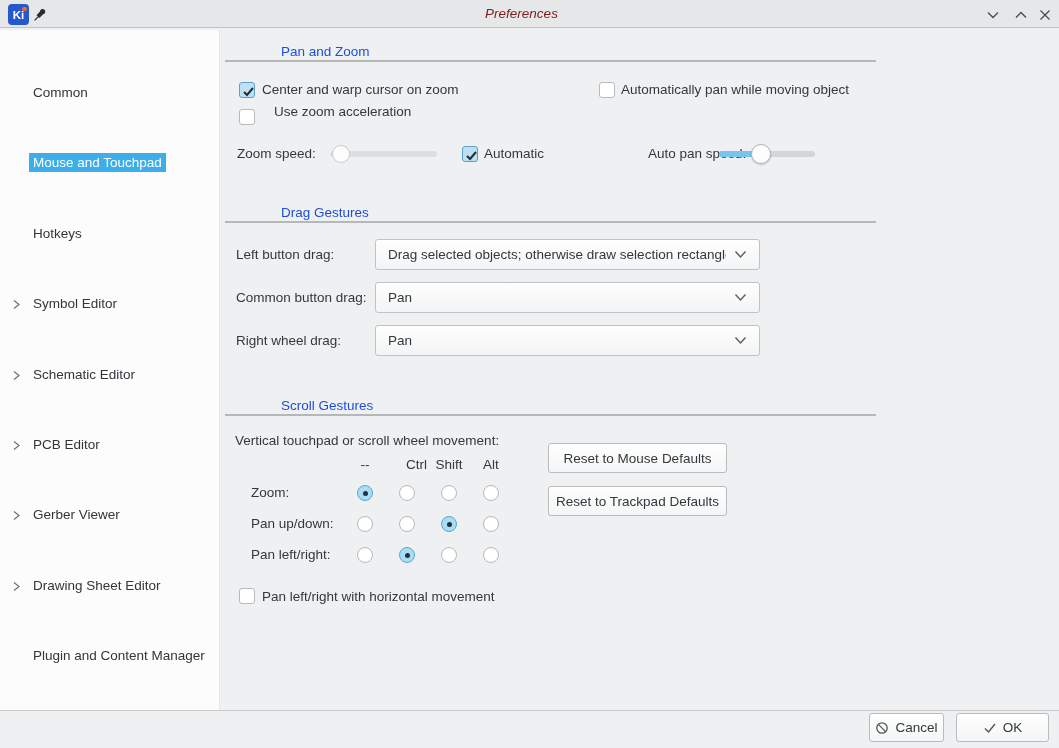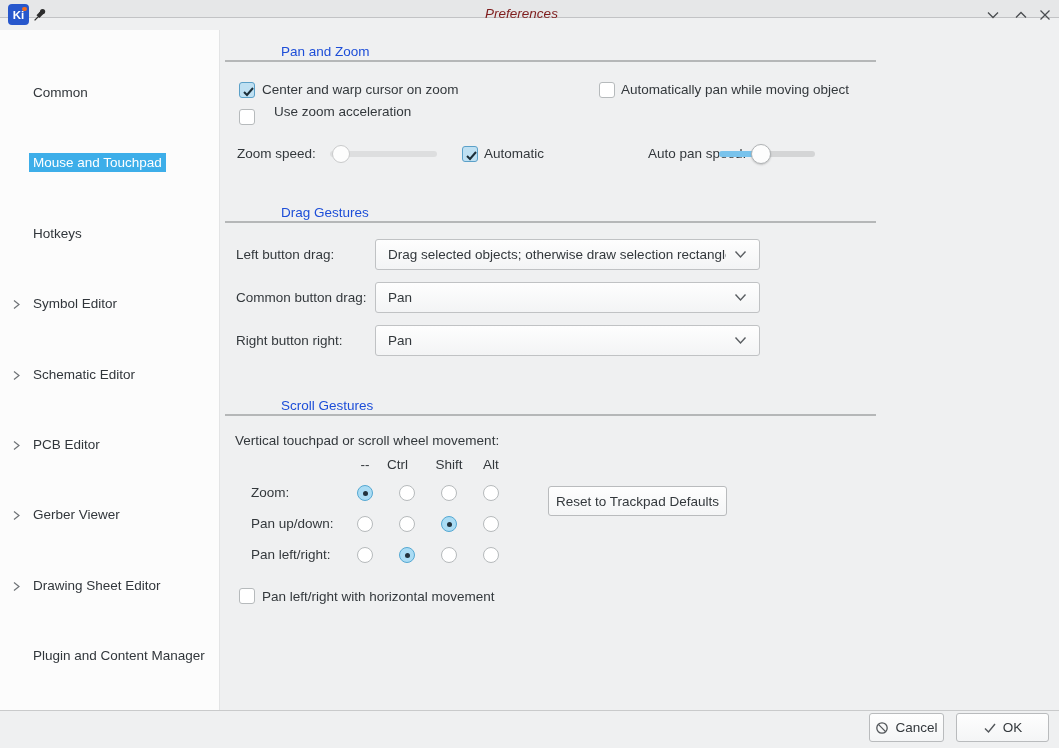--- a/index.html
+++ b/index.html
@@ -1,21 +1,21 @@
 <!DOCTYPE html>
 <html><head>
 <meta charset="utf-8">
 <style>
   * { margin:0; padding:0; box-sizing:border-box; }
   html,body { width:1059px; height:748px; }
   body { font-family:"Liberation Sans","DejaVu Sans",sans-serif; font-size:13.5px; color:#33383c; }
   #window { position:relative; width:1059px; height:748px; background:#eff0f1; overflow:hidden; }
 
   
-  #titlebar { position:absolute; left:0; top:0; width:1059px; height:18px;
+  #titlebar { position:absolute; left:0; top:0; width:1059px; height:28px;
               background:#e6e7e8; border-bottom:1px solid #c2c3c5; }
   .logo { position:absolute; left:8px; top:4px; width:21px; height:21px; border-radius:4px;
           background:#2757cc; color:#fff; font-weight:bold; font-size:11.5px;
           display:flex; align-items:center; justify-content:center; letter-spacing:0; }
   .logo .dot { position:absolute; right:2.5px; top:2.5px; width:4.5px; height:4.5px;
                border-radius:50%; background:#f06c21; }
   .pin { position:absolute; left:33px; top:7px; width:15px; height:15px; }
   .tb-title { position:absolute; left:0; right:16px; top:0; height:29px; line-height:28px;
               text-align:center; color:#7f1d1d;font-style:italic; }
   .win-btn { position:absolute; top:8px; width:14px; height:14px; cursor:default; }
@@ -194,35 +194,35 @@
     </div>
 
     <div class="abs lbl" style="left:16px; top:261px;">Common button drag:</div>
     <div class="dropdown" style="left:155px; top:253px; width:385px;">
       <span class="dd-text">Pan</span>
       <svg width="13" height="9" viewBox="0 0 13 9">
           <polyline points="1.5,1.5 6.5,7 11.5,1.5" fill="none" stroke="#5a5e62" stroke-width="1.4"></polyline>
         </svg>
     </div>
 
-    <div class="abs lbl" style="left:16px; top:304px;">Right button right:</div>
+    <div class="abs lbl" style="left:16px; top:304px;">Right wheel drag:</div>
     <div class="dropdown" style="left:155px; top:296px; width:385px;">
       <span class="dd-text">Pan</span>
       <svg width="13" height="9" viewBox="0 0 13 9">
           <polyline points="1.5,1.5 6.5,7 11.5,1.5" fill="none" stroke="#5a5e62" stroke-width="1.4"></polyline>
         </svg>
     </div>
 
     <div class="abs sect-title" style="left:20px; top:369px;">Scroll Gestures</div>
     <div class="abs sect-line" style="left:5px; top:385px; width:651px;"></div>
 
     <div class="abs lbl" style="left:15px; top:404px;">Vertical touchpad or scroll wheel movement:</div>
 
     <div class="abs lbl" style="left:125px; top:428px; width:40px; text-align:center;">--</div>
-    <div class="abs lbl" style="left:167px; top:428px; width:40px; text-align:left;">Ctrl</div>
+    <div class="abs lbl" style="left:167px; top:428px; width:40px; text-align:right;">Ctrl</div>
     <div class="abs lbl" style="left:209px; top:428px; width:40px; text-align:center;">Shift</div>
     <div class="abs lbl" style="left:251px; top:428px; width:40px; text-align:center;">Alt</div>
 
     <div class="abs lbl" style="left:31px; top:456px;">Zoom:</div>
     <span class="radio selected" style="left:137px; top:456px;"></span>
     <span class="radio" style="left:179px; top:456px;"></span>
     <span class="radio" style="left:221px; top:456px;"></span>
     <span class="radio" style="left:263px; top:456px;"></span>
 
     <div class="abs lbl" style="left:31px; top:487px;">Pan up/down:</div>
@@ -230,20 +230,23 @@
     <span class="radio" style="left:179px; top:487px;"></span>
     <span class="radio selected" style="left:221px; top:487px;"></span>
     <span class="radio" style="left:263px; top:487px;"></span>
 
     <div class="abs lbl" style="left:31px; top:518px;">Pan left/right:</div>
     <span class="radio" style="left:137px; top:518px;"></span>
     <span class="radio selected" style="left:179px; top:518px;"></span>
     <span class="radio" style="left:221px; top:518px;"></span>
     <span class="radio" style="left:263px; top:518px;"></span>
 
+    <button class="btn" style="left:328px; top:414px; width:179px; height:30px;">
+      <span>Reset to Mouse Defaults</span>
+    </button>
     <button class="btn" style="left:328px; top:457px; width:179px; height:30px;">
       <span>Reset to Trackpad Defaults</span>
     </button>
 
     <span class="checkbox" style="left:19px; top:559px;"></span>
     <div class="abs lbl" style="left:42px; top:560px;">Pan left/right with horizontal movement</div>
 
   </div>
 
   <div id="footer">

